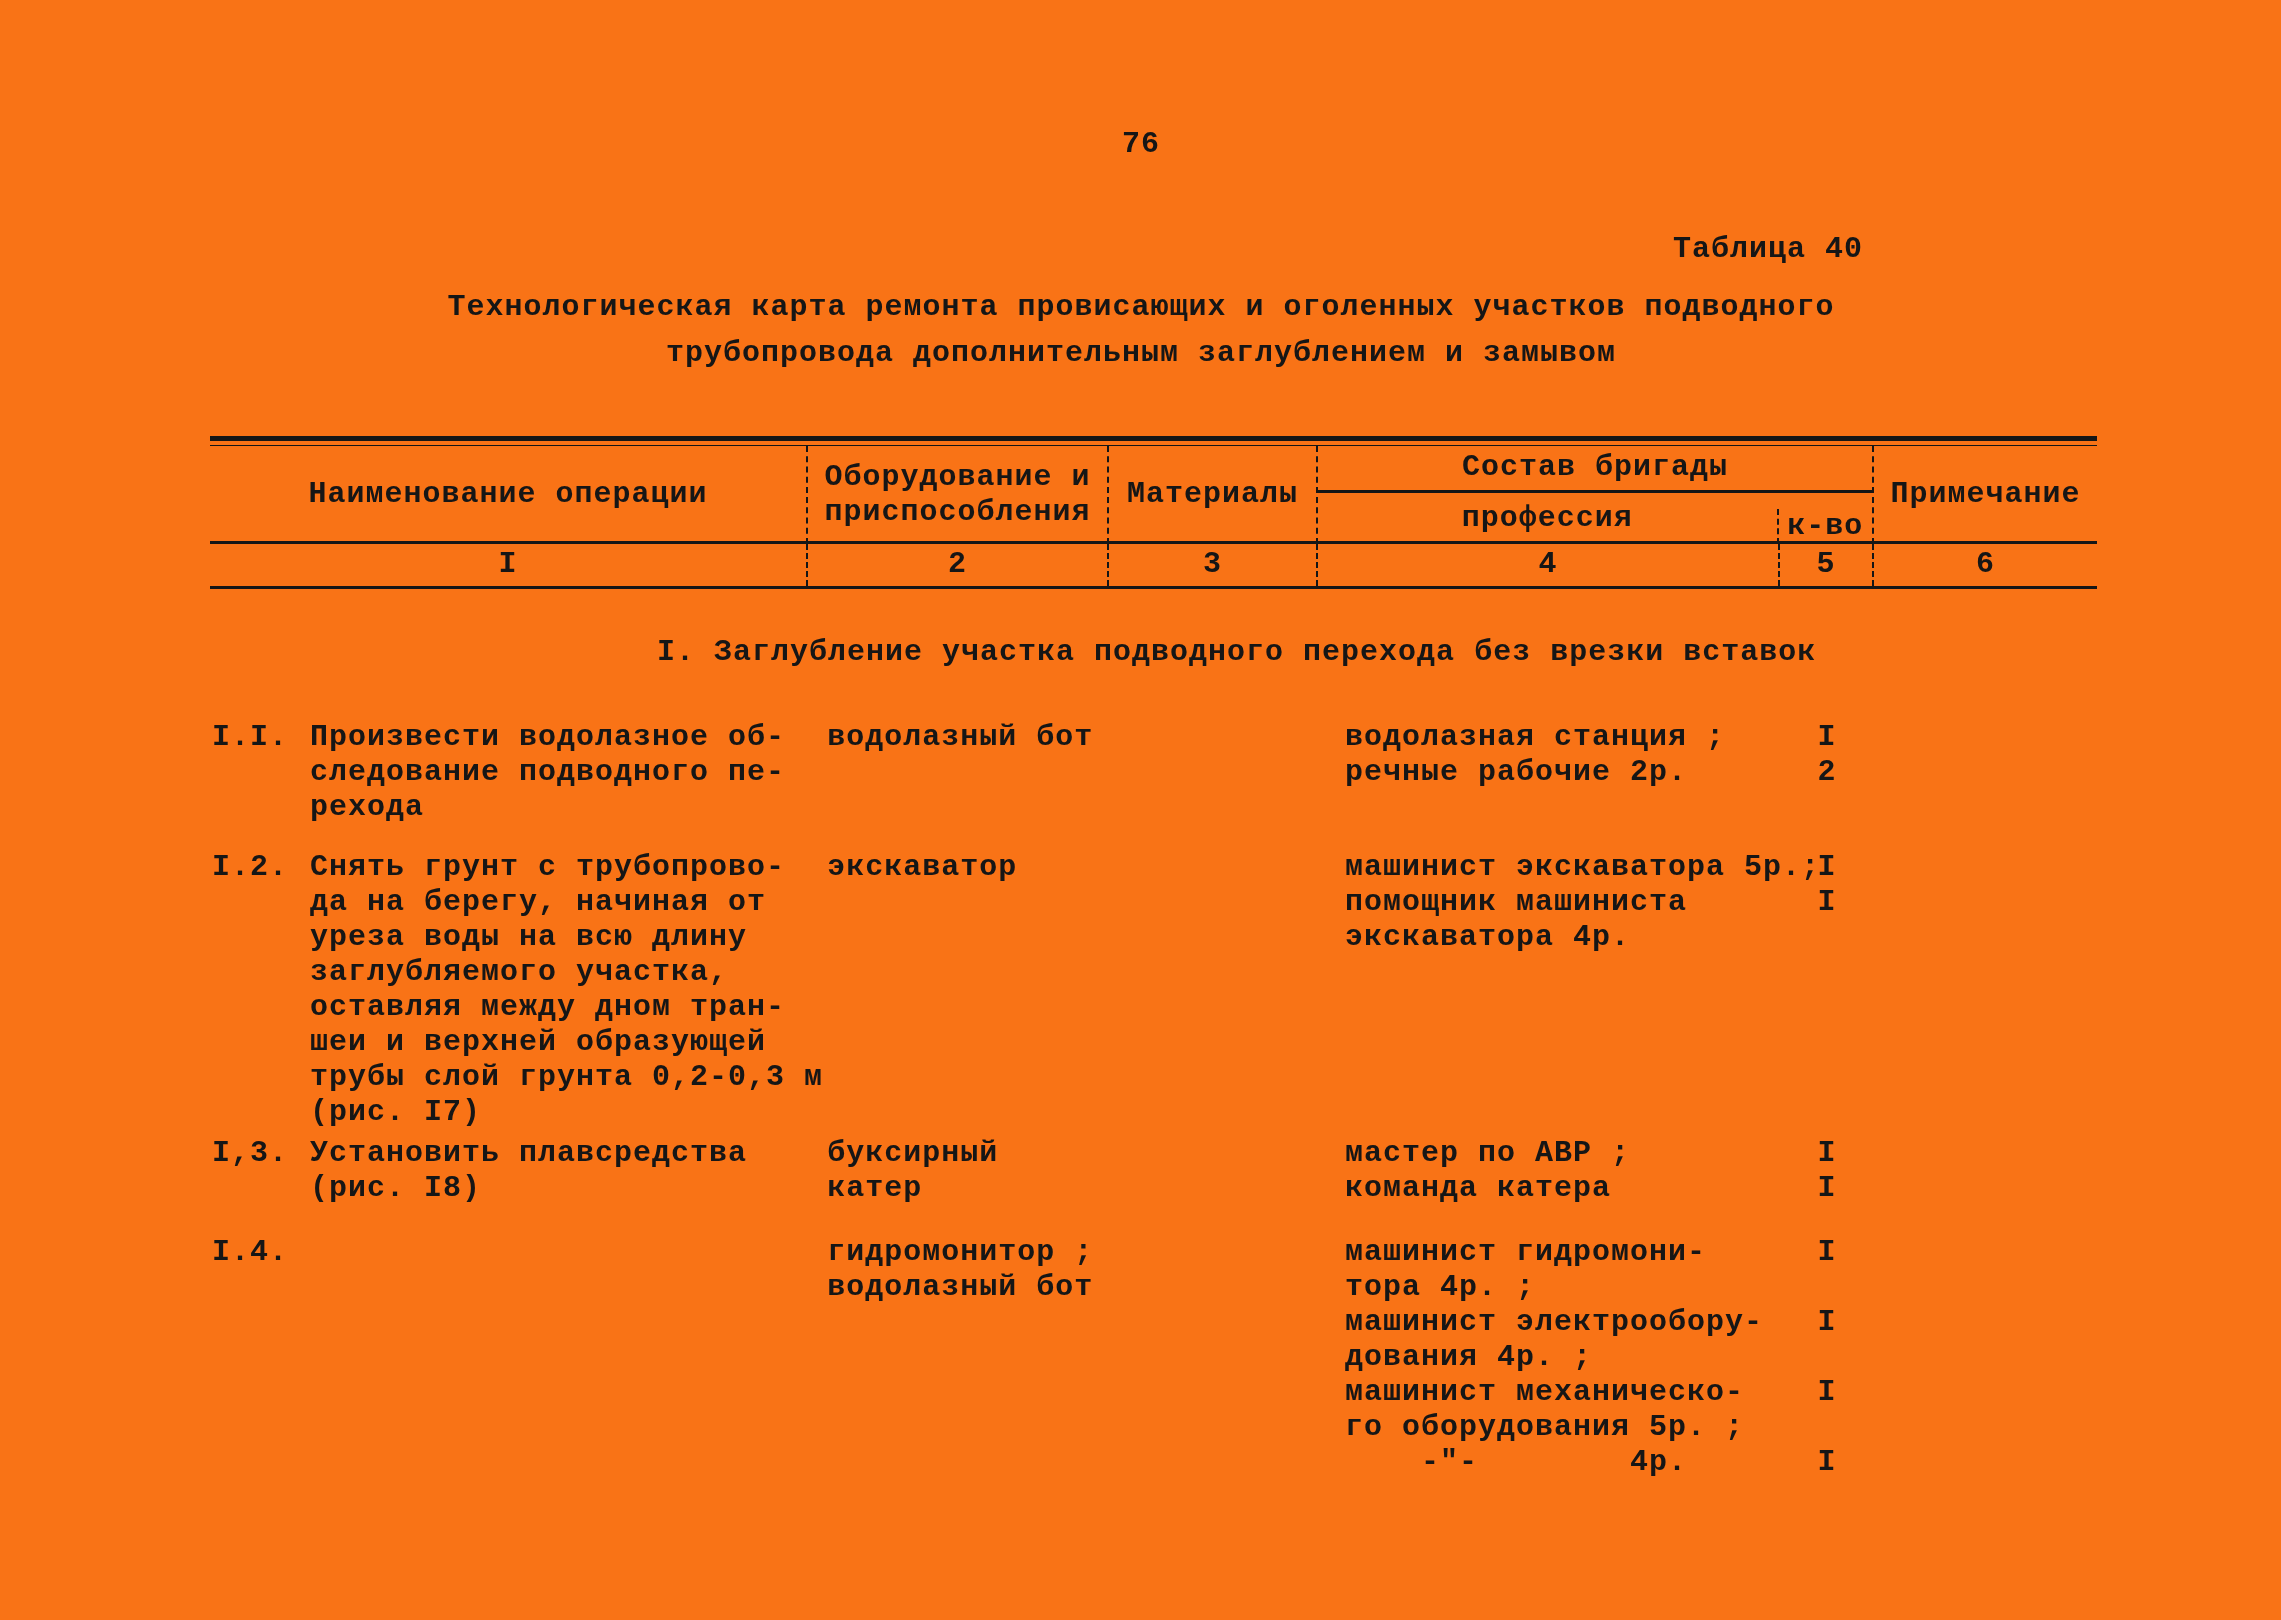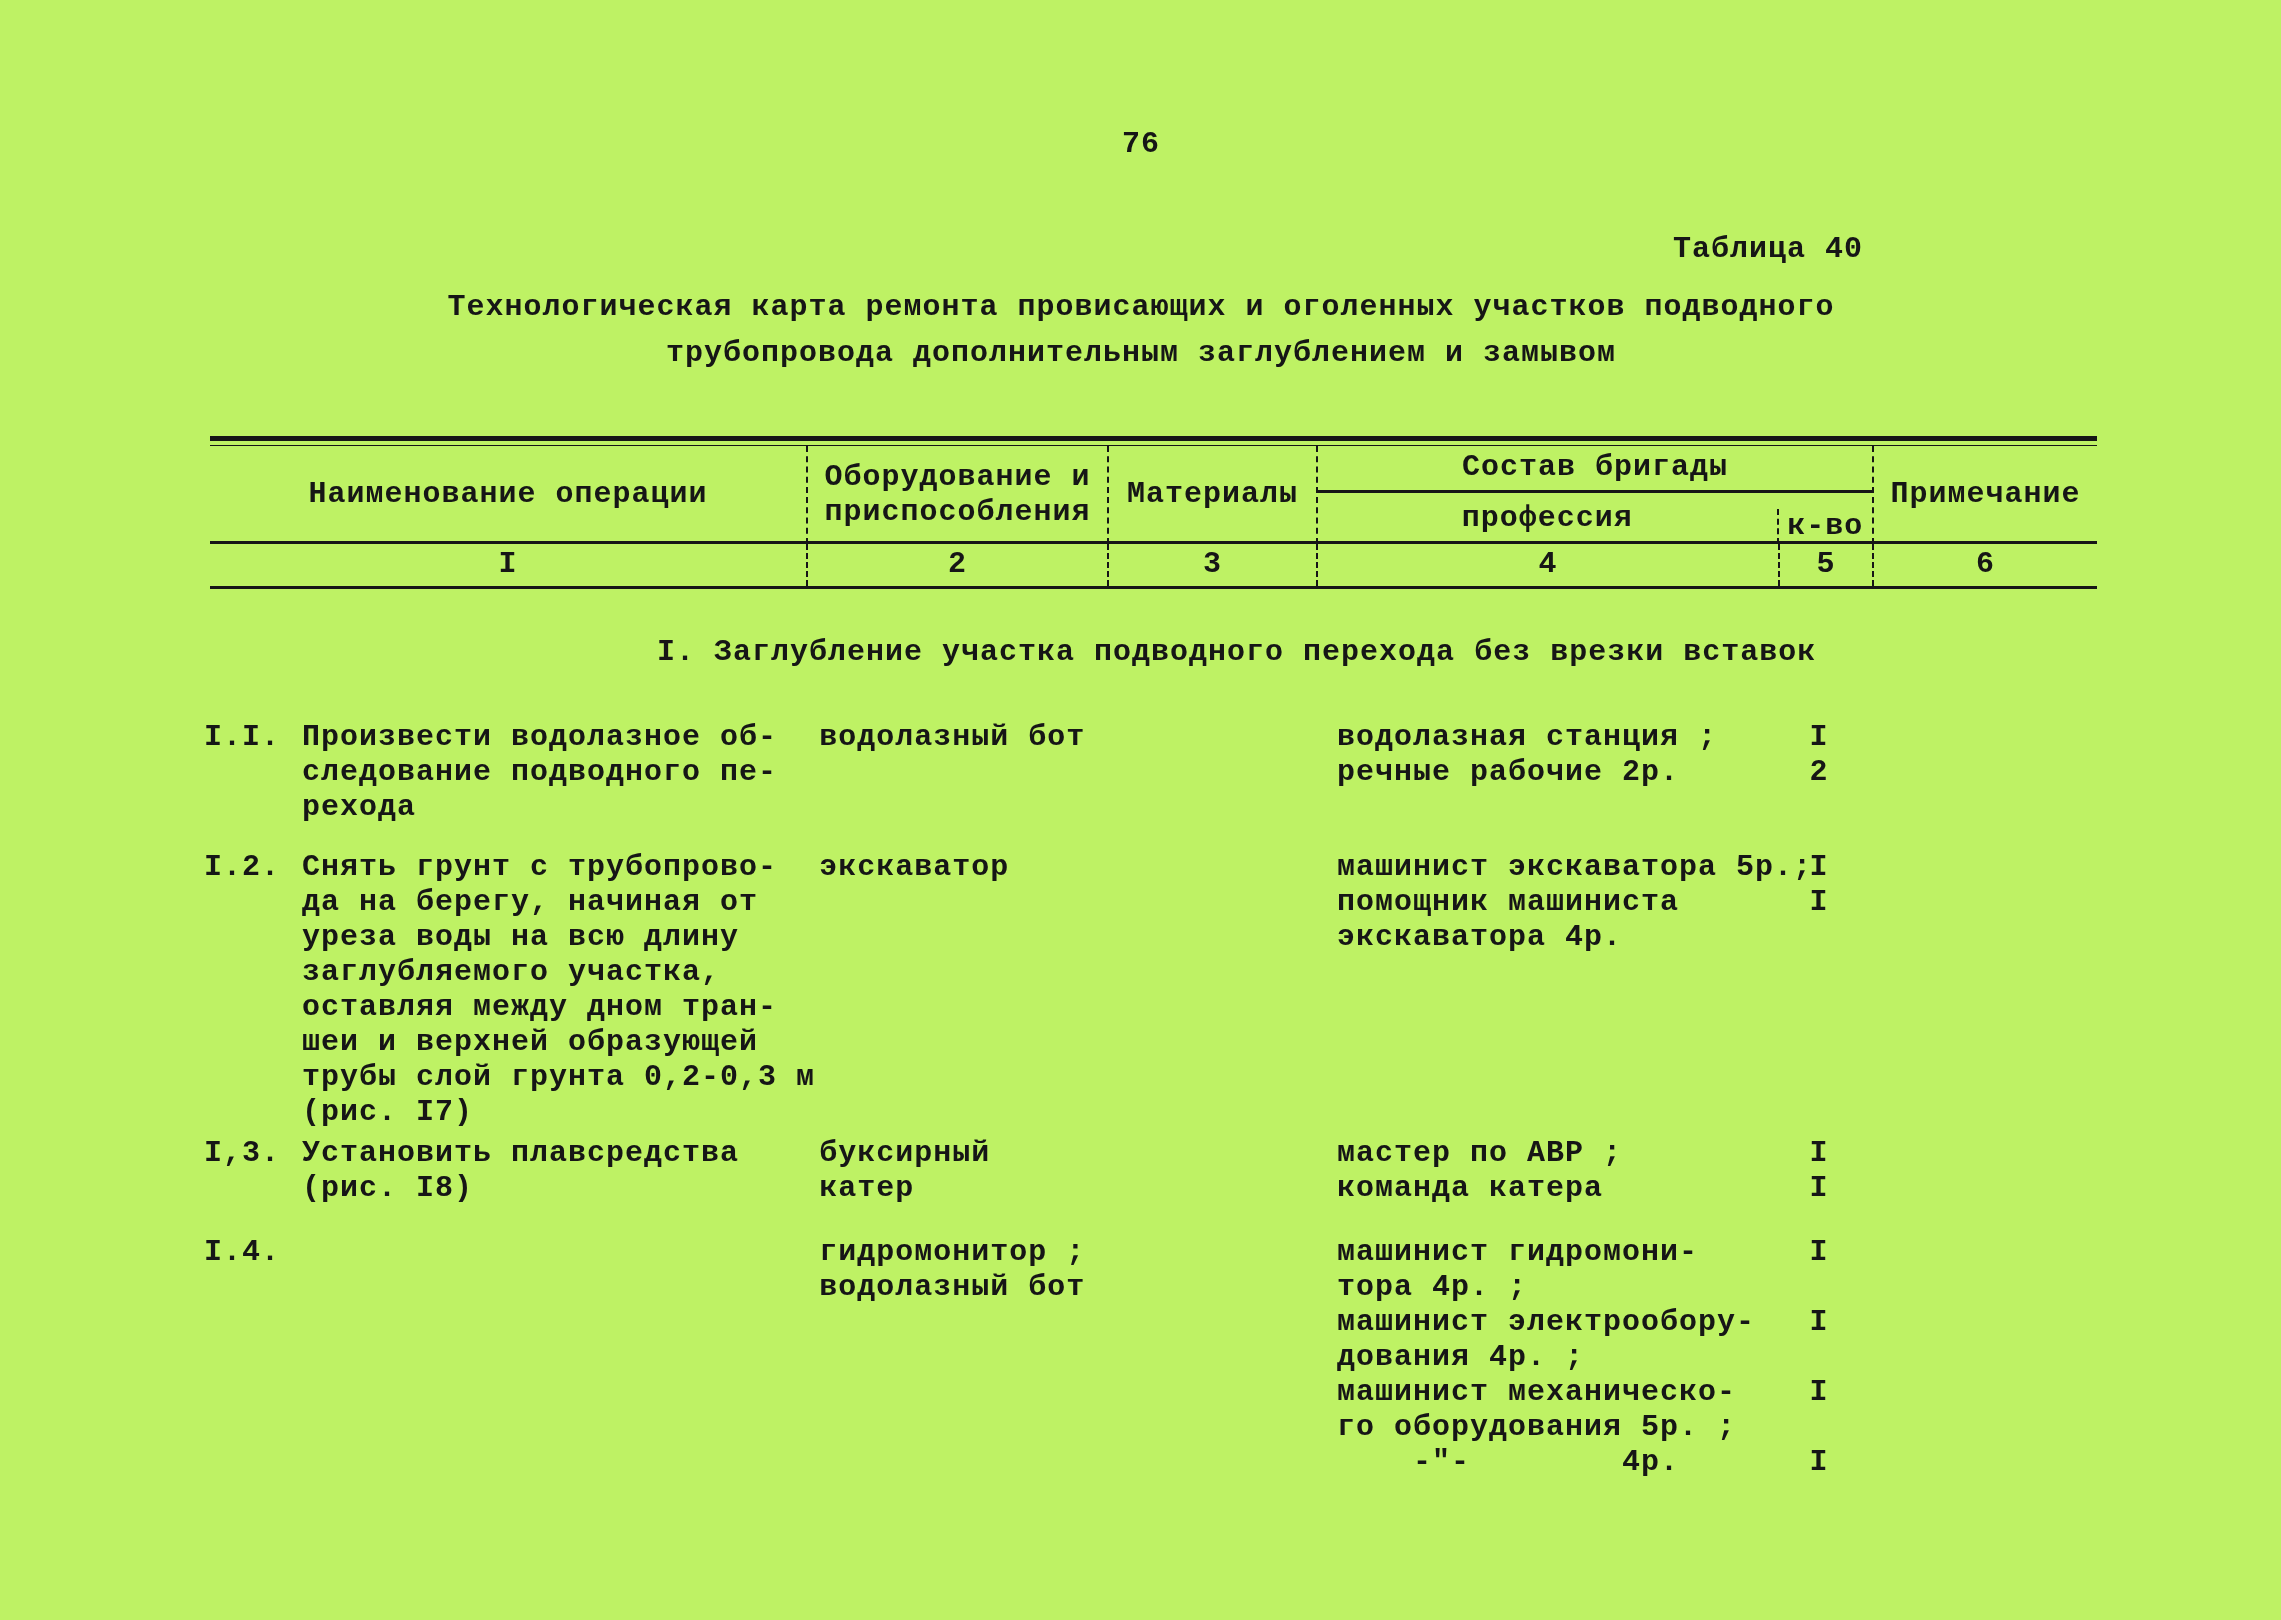--- a/index.html
+++ b/index.html
@@ -1,19 +1,19 @@
 <!DOCTYPE html>
 <html><head>
 <meta charset="utf-8">
 <style>
   html,body { margin:0; padding:0; background:#e8e8e8; }
   .page {
     position:relative;
     width:2282px; height:1620px;
-    background:#bef264;
+    background:#f97316;
     color:#161616;
     font-family:"Liberation Mono","DejaVu Sans Mono",monospace;
     font-weight:bold;
     font-size:30px;
     letter-spacing:1px;
     line-height:35px;
     overflow:hidden;
   }
 
   
@@ -31,21 +31,21 @@
   .brigade { display:flex; flex-direction:column;text-align:right; }
   .brigade-top { height:44px; display:flex; align-items:center; justify-content:center; border-bottom:3.9px solid #161616; }
   .brigade-bottom { flex:1; display:flex; }
   .b-prof { width:462px; display:flex; align-items:center; justify-content:center; }
   .b-qty  { width:94px;  display:flex; align-items:center; justify-content:center; border-left:2.9px dashed #161616;margin-top:16px; }
   .num-row { display:grid; grid-template-columns:596px 301px 209px 462px 94px 225px; height:42px; }
   .ncell { display:flex; align-items:center; justify-content:center; }
 
   
   .section-heading { position:absolute; top:635px; left:657px; }
-  .rows { position:absolute; top:720px; left:204px; width:1887px; }
+  .rows { position:absolute; top:720px; left:212px; width:1887px; }
   .trow { display:grid; grid-template-columns:596px 301px 209px 462px 94px 225px; }
   .trow.r0 { margin-bottom:25px; }
   .trow.r1 { margin-bottom:5.8px; }
   .trow.r2 { margin-bottom:29px; }
   .c-op { display:flex; }
   .rnum { width:98px; flex:none; white-space:pre; }
   .rtext { white-space:pre; }
   .c-eq { padding-left:19.3px; white-space:pre; }
   .c-mat { white-space:pre; }
   .c-prof { padding-left:27px; white-space:pre; }

